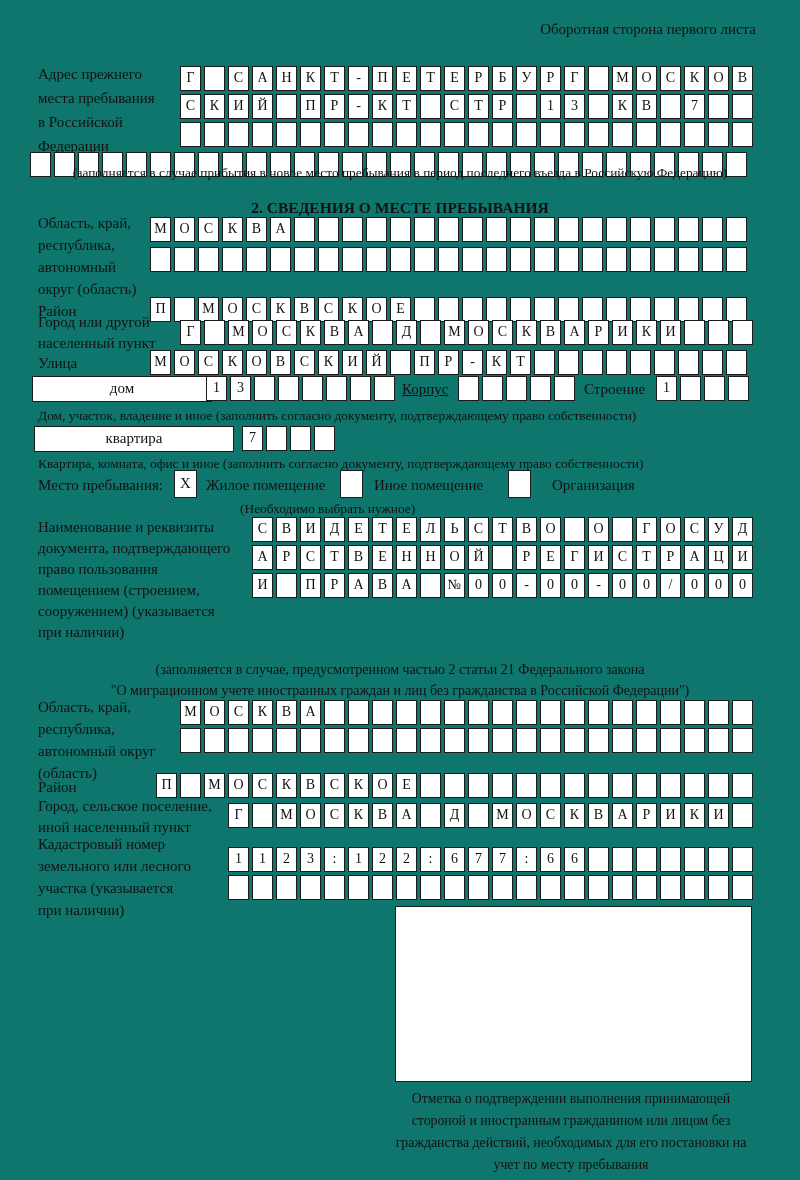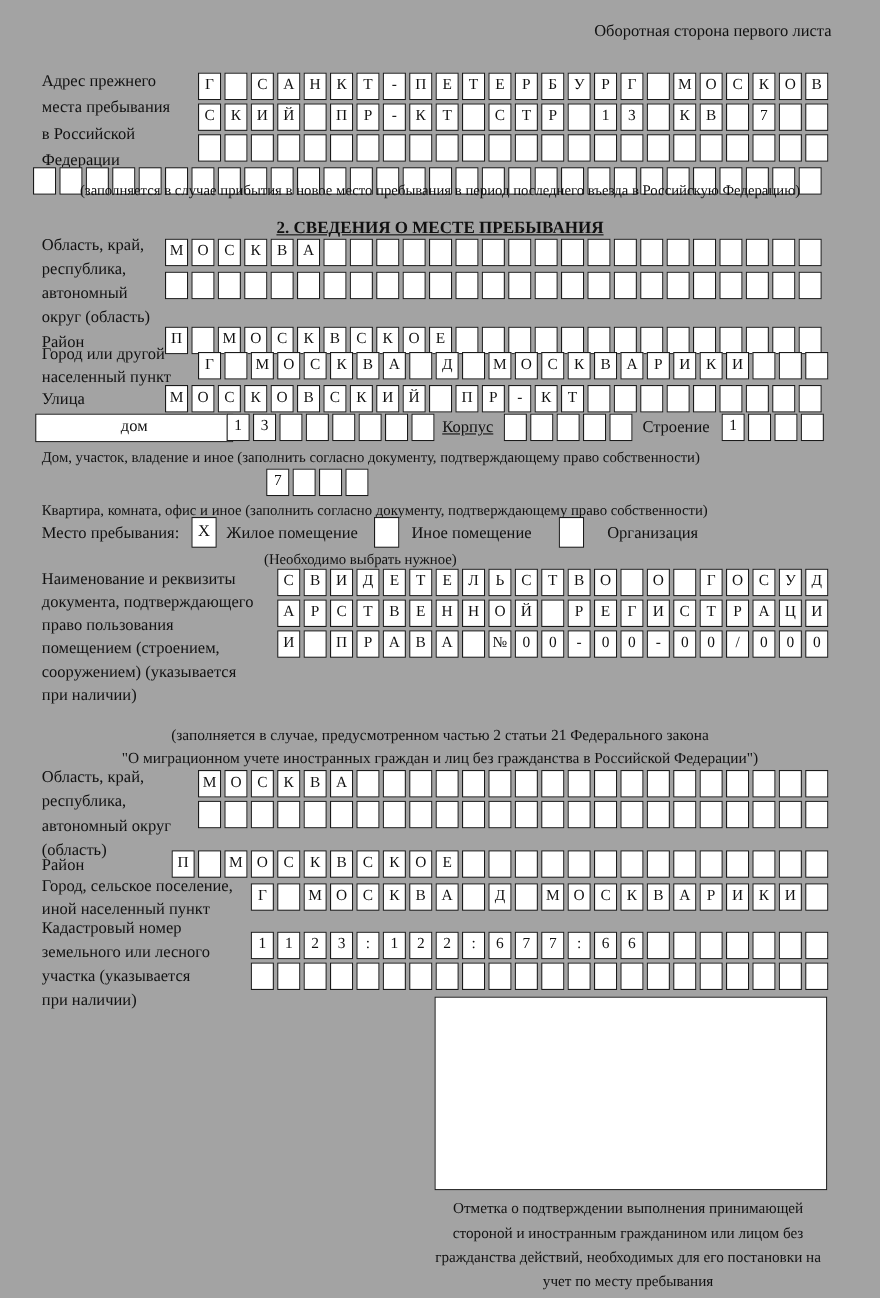--- a/index.html
+++ b/index.html
@@ -1,16 +1,16 @@
 <!DOCTYPE html>
 <html><head>
 <meta charset="utf-8">
 <style>
   html,body{margin:0;padding:0;background:#fff;}
-  #page{position:relative;width:800px;height:1180px;background:#a3a3a3;
+  #page{position:relative;width:800px;height:1180px;background:#0f766e;
         font-family:"Liberation Serif","DejaVu Serif",serif;color:#111;overflow:hidden;}
   .abs{position:absolute;}
   .row{display:flex;gap:3px;}
   .cell{box-sizing:border-box;flex:0 0 21px;width:21px;height:25px;border:1.6px solid #1a1a1a;
         text-align:center;font-size:14px;line-height:22px;background:#fff;}
   .lbl{font-size:15px;line-height:22px;}
   .note{font-size:13.4px;line-height:17px;}
   .center{left:0;width:800px;text-align:center;}
   .title{font-weight:bold;font-size:15.5px;}
   .boxlabel{box-sizing:border-box;border:1.6px solid #1a1a1a;text-align:center;
@@ -137,21 +137,21 @@
       <span class="cell"></span>
       <span class="cell"></span>
       <span class="cell"></span>
       <span class="cell"></span>
       <span class="cell"></span>
       <span class="cell"></span>
       <span class="cell"></span>
     </div>
   <div class="abs note center" style="top:164px;">(заполняется в случае прибытия в новое место пребывания в период последнего въезда в Российскую Федерацию)</div>
 
-  <div class="abs title center" style="top:199px;text-decoration:underline;">2. СВЕДЕНИЯ О МЕСТЕ ПРЕБЫВАНИЯ</div>
+  <div class="abs title center" style="top:199px;">2. СВЕДЕНИЯ О МЕСТЕ ПРЕБЫВАНИЯ</div>
 
   <div class="abs" style="top:212px;left:38px;">
     <div class="lbl">Область, край,</div>
     <div class="lbl">республика,</div>
     <div class="lbl">автономный</div>
     <div class="lbl">округ (область)</div>
   </div>
   <div class="abs row" style="top:217px;left:150px;">
       <span class="cell">М</span>
       <span class="cell">О</span>
@@ -317,20 +317,21 @@
     </div>
   <div class="abs lbl" style="top:378px;left:584px;">Строение</div>
   <div class="abs row" style="top:376px;left:656px;">
       <span class="cell">1</span>
       <span class="cell"></span>
       <span class="cell"></span>
       <span class="cell"></span>
     </div>
   <div class="abs note" style="top:407px;left:38px;">Дом, участок, владение и иное (заполнить согласно документу, подтверждающему право собственности)</div>
 
+  <div class="abs boxlabel" style="top:426px;left:34px;width:200px;height:26px;">квартира</div>
   <div class="abs row" style="top:426px;left:242px;">
       <span class="cell">7</span>
       <span class="cell"></span>
       <span class="cell"></span>
       <span class="cell"></span>
     </div>
   <div class="abs note" style="top:455px;left:38px;">Квартира, комната, офис и иное (заполнить согласно документу, подтверждающему право собственности)</div>
 
   <div class="abs lbl" style="top:474px;left:38px;">Место пребывания:</div>
   <div class="abs chk" style="top:470px;left:174px;">X</div>

